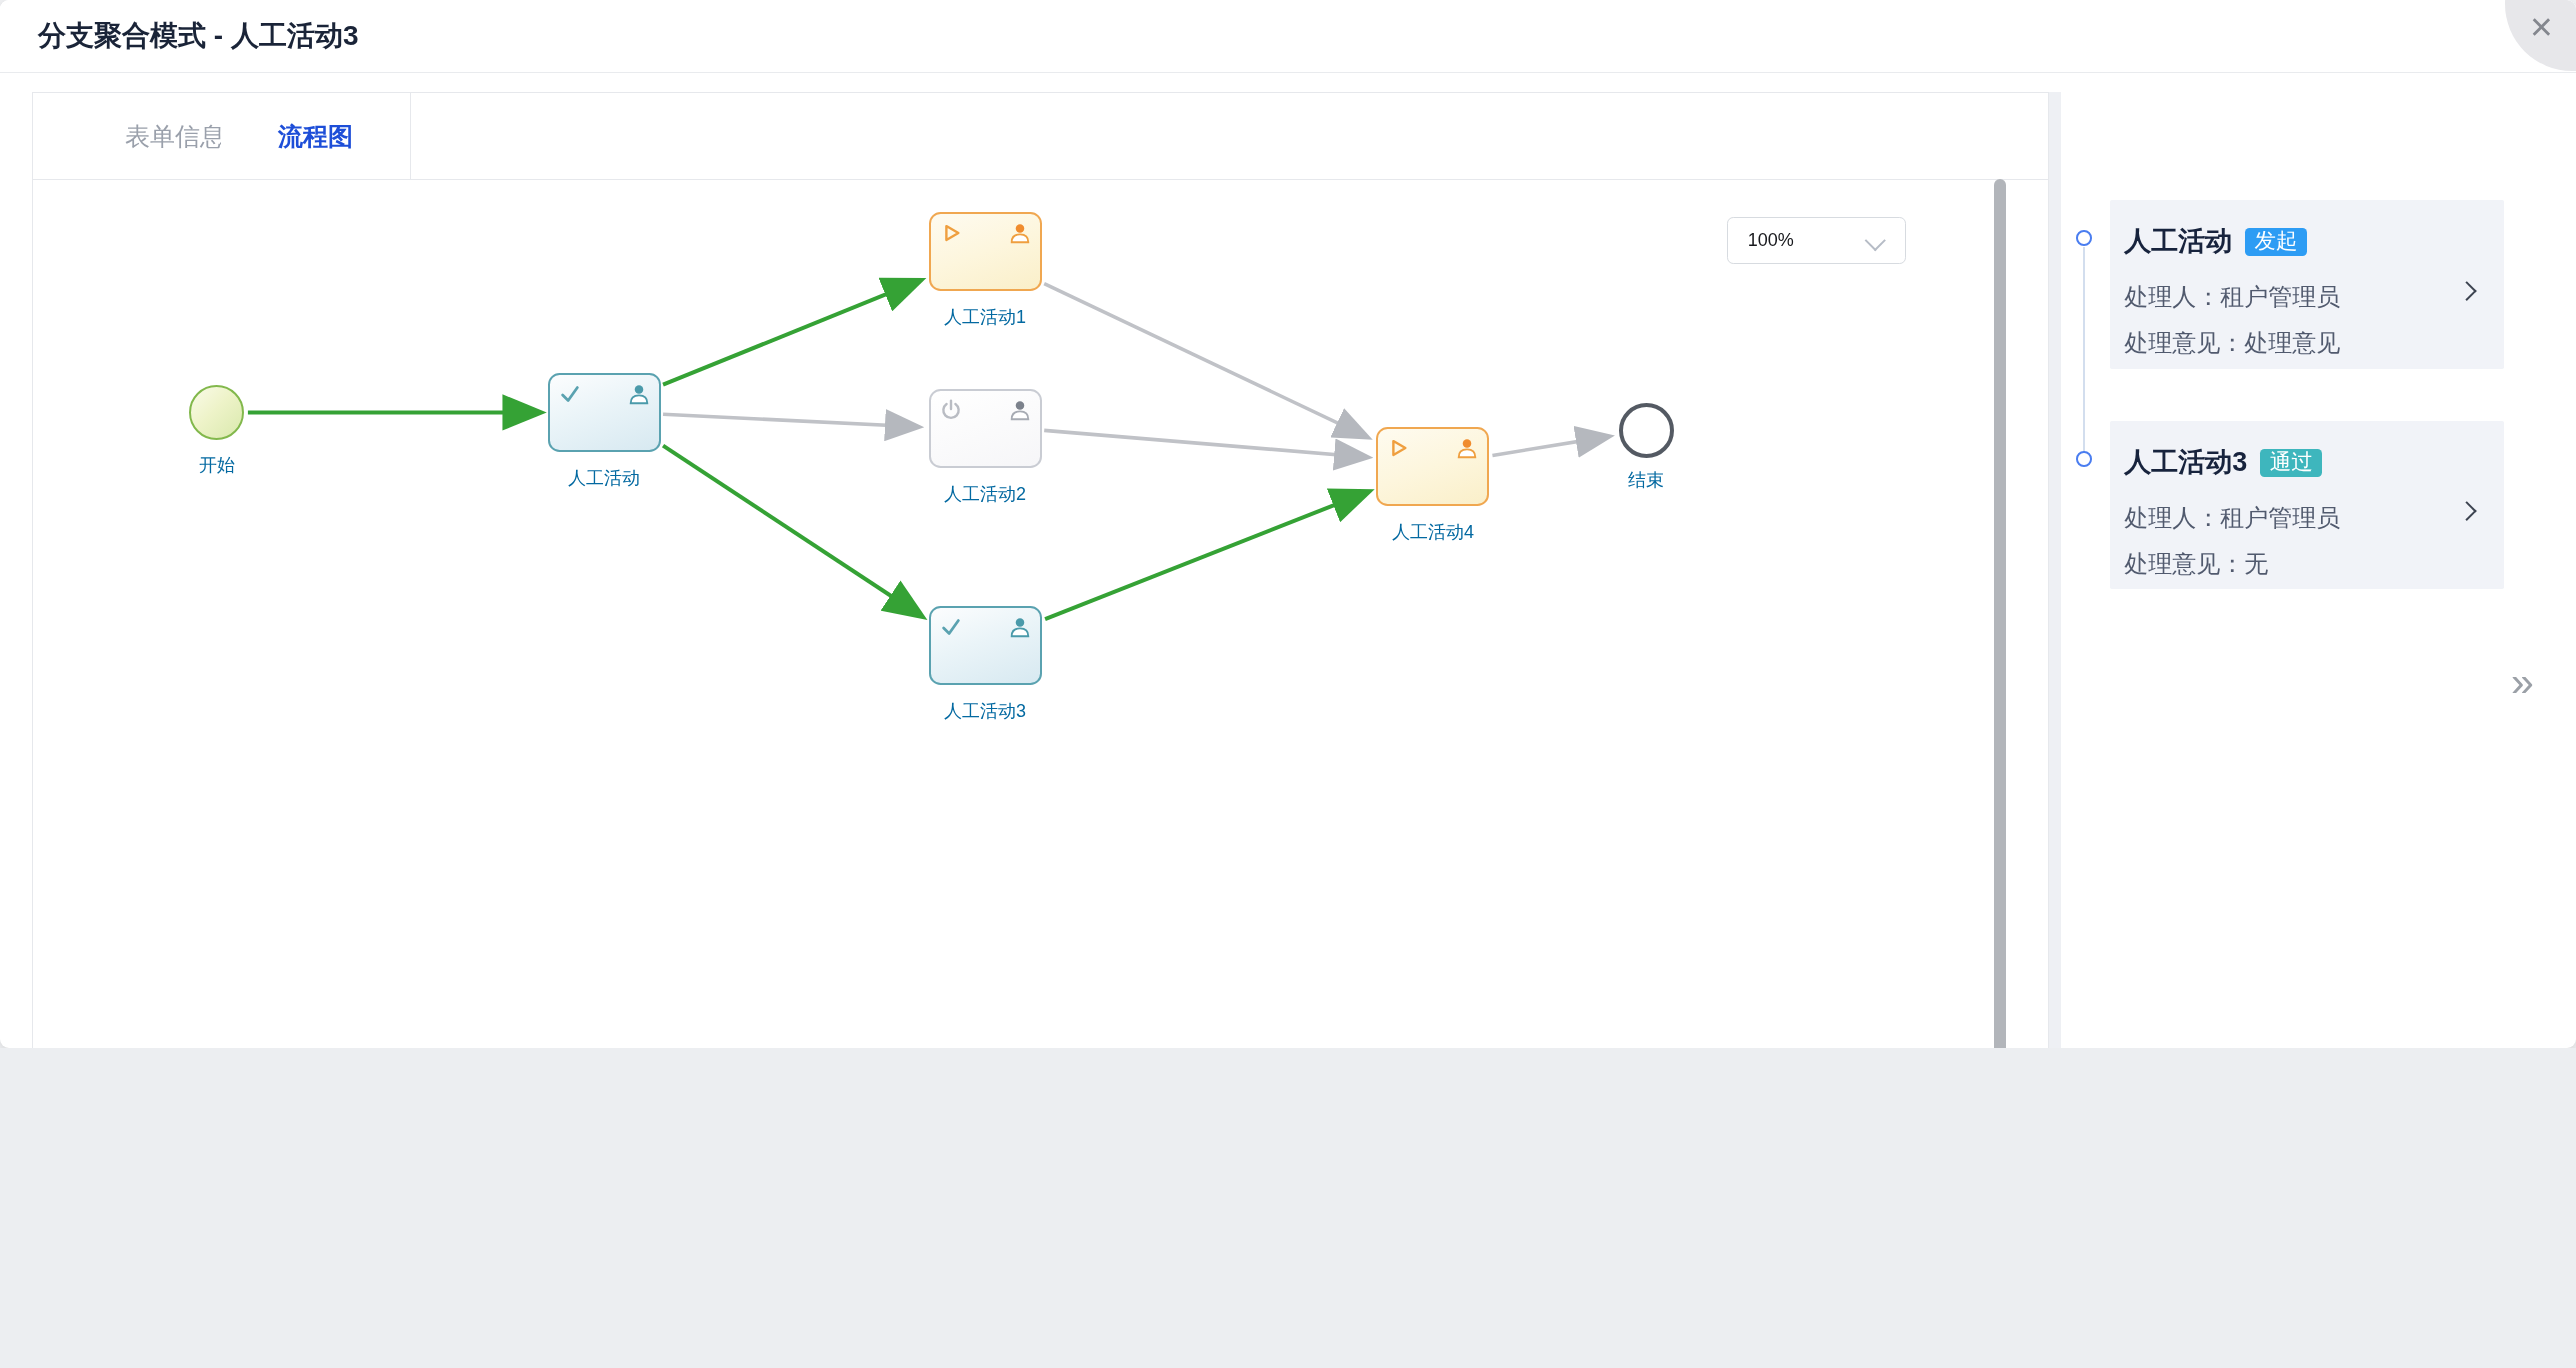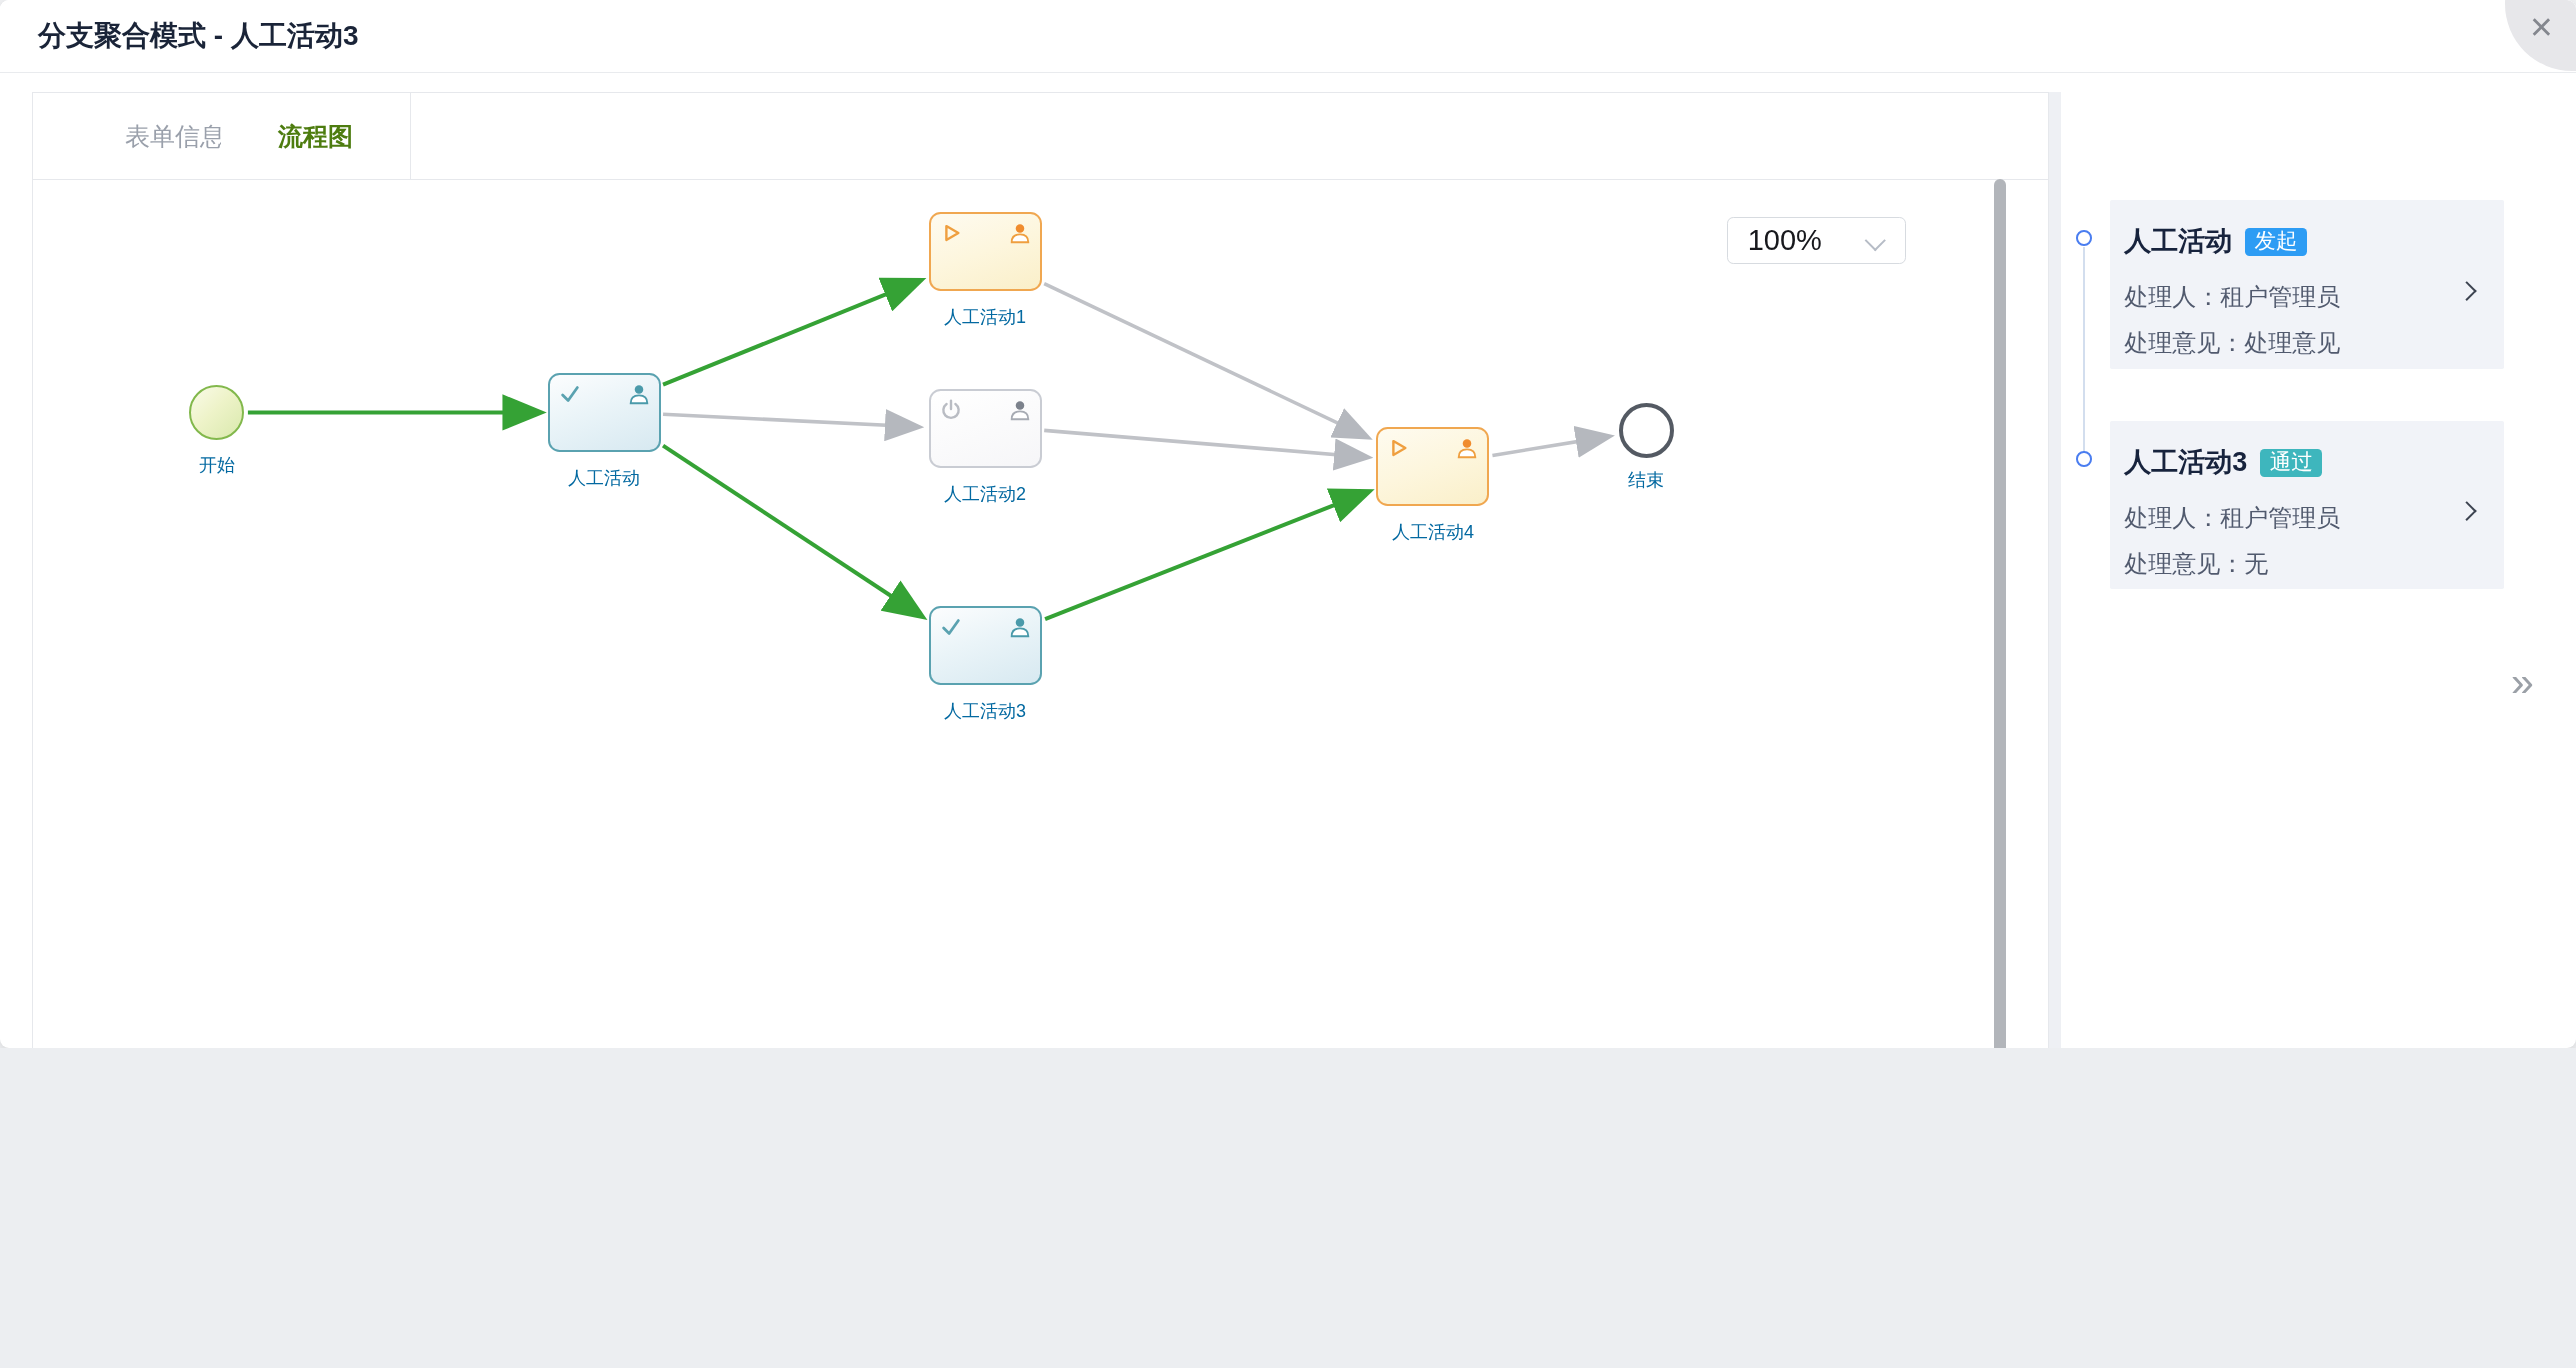--- a/index.html
+++ b/index.html
@@ -11,39 +11,39 @@
   .hdr-title{position:absolute;left:38px;top:0;height:72px;line-height:72px;font-size:28px;font-weight:600;color:#1a2438;}
   .close-circle{position:absolute;left:2505px;top:-63px;width:134px;height:134px;border-radius:50%;background:#e7e7ea;cursor:pointer;}
   .close-x{position:absolute;left:2530px;top:7.2px;font-size:39px;color:#84878e;line-height:39px;cursor:pointer;}
 
   
   .left-wrap{position:absolute;left:32px;top:92px;width:2017px;height:1259px;border:0.9px solid #e6e8ec;background:#fff;box-sizing:border-box;}
   .divider-band{position:absolute;left:2049px;top:92px;width:11.6px;height:1259px;background:#eef0f4;}
   .tabbar{position:absolute;left:0;top:0;right:0;height:86px;border-bottom:0.9px solid #e6e8ec;background:#fff;}
   .tab{position:absolute;top:0;height:86px;line-height:86px;text-align:center;font-size:25px;box-sizing:border-box;border-right:0.9px solid #e6e8ec;cursor:pointer;background:#fff;}
   .tab.t1{left:5px;width:188px;color:#9aa0ab;text-align:right;}
-  .tab.t2{left:188px;width:190px;color:#4d7c0f;font-weight:600;}
+  .tab.t2{left:188px;width:190px;color:#1d4ed8;font-weight:600;}
 
   
   .edges{position:absolute;inset:0;pointer-events:none;}
   .node{position:absolute;width:113px;height:79px;border-radius:11.6px;box-sizing:border-box;cursor:pointer;}
   .node.teal{border:2.2px solid #5aa2b0;background:linear-gradient(160deg,#fcfdfe 0%,#eaf4f8 45%,#d7e9f1 100%);}
   .node.orange{border:2.2px solid #f0a750;background:linear-gradient(160deg,#fefbf0 0%,#fdf6dd 50%,#faefc9 100%);}
   .node.plain{border:2.2px solid #c9ccd3;background:linear-gradient(160deg,#ffffff 0%,#f6f6f8 100%);}
   .node .ic{position:absolute;width:24px;height:24px;}
   .node .tl{left:8px;top:7.2px;}
   .node .tr{right:8px;top:7.2px;}
   .evt{position:absolute;width:55px;height:55px;border-radius:50%;box-sizing:border-box;cursor:pointer;}
   .evt.start{border:2.7px solid #82b84c;background:linear-gradient(135deg,#fafbe9 0%,#eef3c9 45%,#d9e9ac 100%);}
   .evt.end{border:4.5px solid #545a63;background:#fff;}
   .nlabel{position:absolute;transform:translateX(-50%);white-space:nowrap;font-size:18px;color:#0369a1;}
 
   
   .zoomctl{position:absolute;left:1727px;top:217px;width:179px;height:47px;border:0.9px solid #d7dbe0;border-radius:6.3px;background:#fff;box-sizing:border-box;cursor:pointer;}
-  .zoomctl .val{position:absolute;left:19.7px;top:0;height:45px;line-height:45px;font-size:29px;color:#17181c;}
+  .zoomctl .val{position:absolute;left:19.7px;top:0;height:45px;line-height:45px;font-size:18px;color:#17181c;}
   .chev-down{position:absolute;right:23px;top:15px;width:12.5px;height:12.5px;border-right:2.2px solid #b6bcc6;border-bottom:2.2px solid #b6bcc6;transform:rotate(45deg);}
 
   
   .vsb{position:absolute;left:1994px;top:179px;width:11.6px;height:1098px;border-radius:6.3px;background:#b2b5ba;cursor:pointer;}
   .hsb{position:absolute;left:34px;top:1339px;width:1951px;height:11.6px;border-radius:6.3px;background:#b2b5ba;cursor:pointer;}
 
   
   .rpanel{position:absolute;left:2061px;top:92px;width:480px;height:1259px;border:0.9px solid #e6e8ec;border-left:0.9px solid #e6e8ec;background:#fff;box-sizing:border-box;}
   .rp-hdr{position:absolute;left:0;top:0;right:0;height:85px;background:#fbfbfc;border-bottom:0.9px solid #e8eaec;}
   .rp-title{position:absolute;left:16px;top:0;height:85px;line-height:85px;font-size:26px;color:#5a5f6b;}

